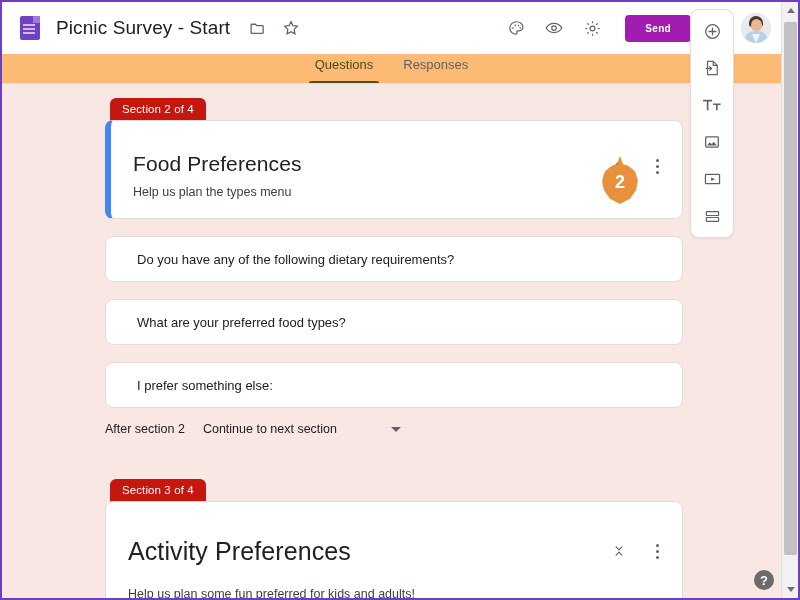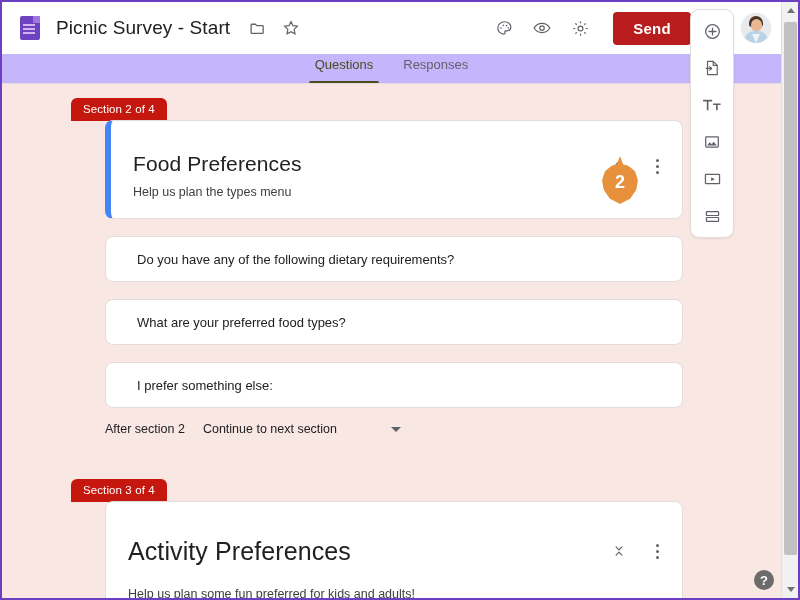--- a/index.html
+++ b/index.html
@@ -83,23 +83,23 @@
   }
   .tb-icon svg { display: block; }
 
   .title-icons { display: flex; align-items: center; gap: 4px; margin-left: 12px; }
 
   .topbar-spacer { flex: 1 1 auto; }
 
   .right-icons { display: flex; align-items: center; gap: 8px; }
 
   .send-btn {
-    background: #b91c1c;
+    background: #a21caf;
     color: #fff;
-    font-size: 15px;
+    font-size: 10px;
     font-weight: bold;
     border: none;
     border-radius: 4px;
     padding: 8px 20px;
     margin: 0 4px 0 10px;
     letter-spacing: 0.3px;
     font-family: "Liberation Sans", sans-serif;
   }
 
   .kebab {
@@ -144,21 +144,21 @@
     background: #f0f3f6;
     clip-path: polygon(50% 100%, 0 0, 100% 0);
   }
 
   
   .tabs {
     position: absolute;
     left: 0; top: 52px;
     width: 779px;
     height: 30px;
-    background: #c4b5fd;
+    background: #fdba74;
     display: flex;
     justify-content: center;
     gap: 18px;
   }
   .tab {
     font-size: 13px;
     color: #5f6368;
     padding: 3px 6px 8px 6px;
     position: relative;
     white-space: nowrap;
@@ -185,21 +185,21 @@
 
   .section-wrap { position: relative; }
 
   .section-badge {
     display: inline-block;
     background: #c5170d;
     color: #fff;
     font-size: 11.5px;
     padding: 5px 12px 6px 12px;
     border-radius: 6px 6px 0 0;
-    margin-left: 69px;
+    margin-left: 108px;
     position: relative;
     top: 1px;
     letter-spacing: 0.1px;
   }
 
   .card {
     background: #fff;
     border: 1px solid #e3dcdb;
     border-radius: 8px;
     margin: 0 0 0 103px;

